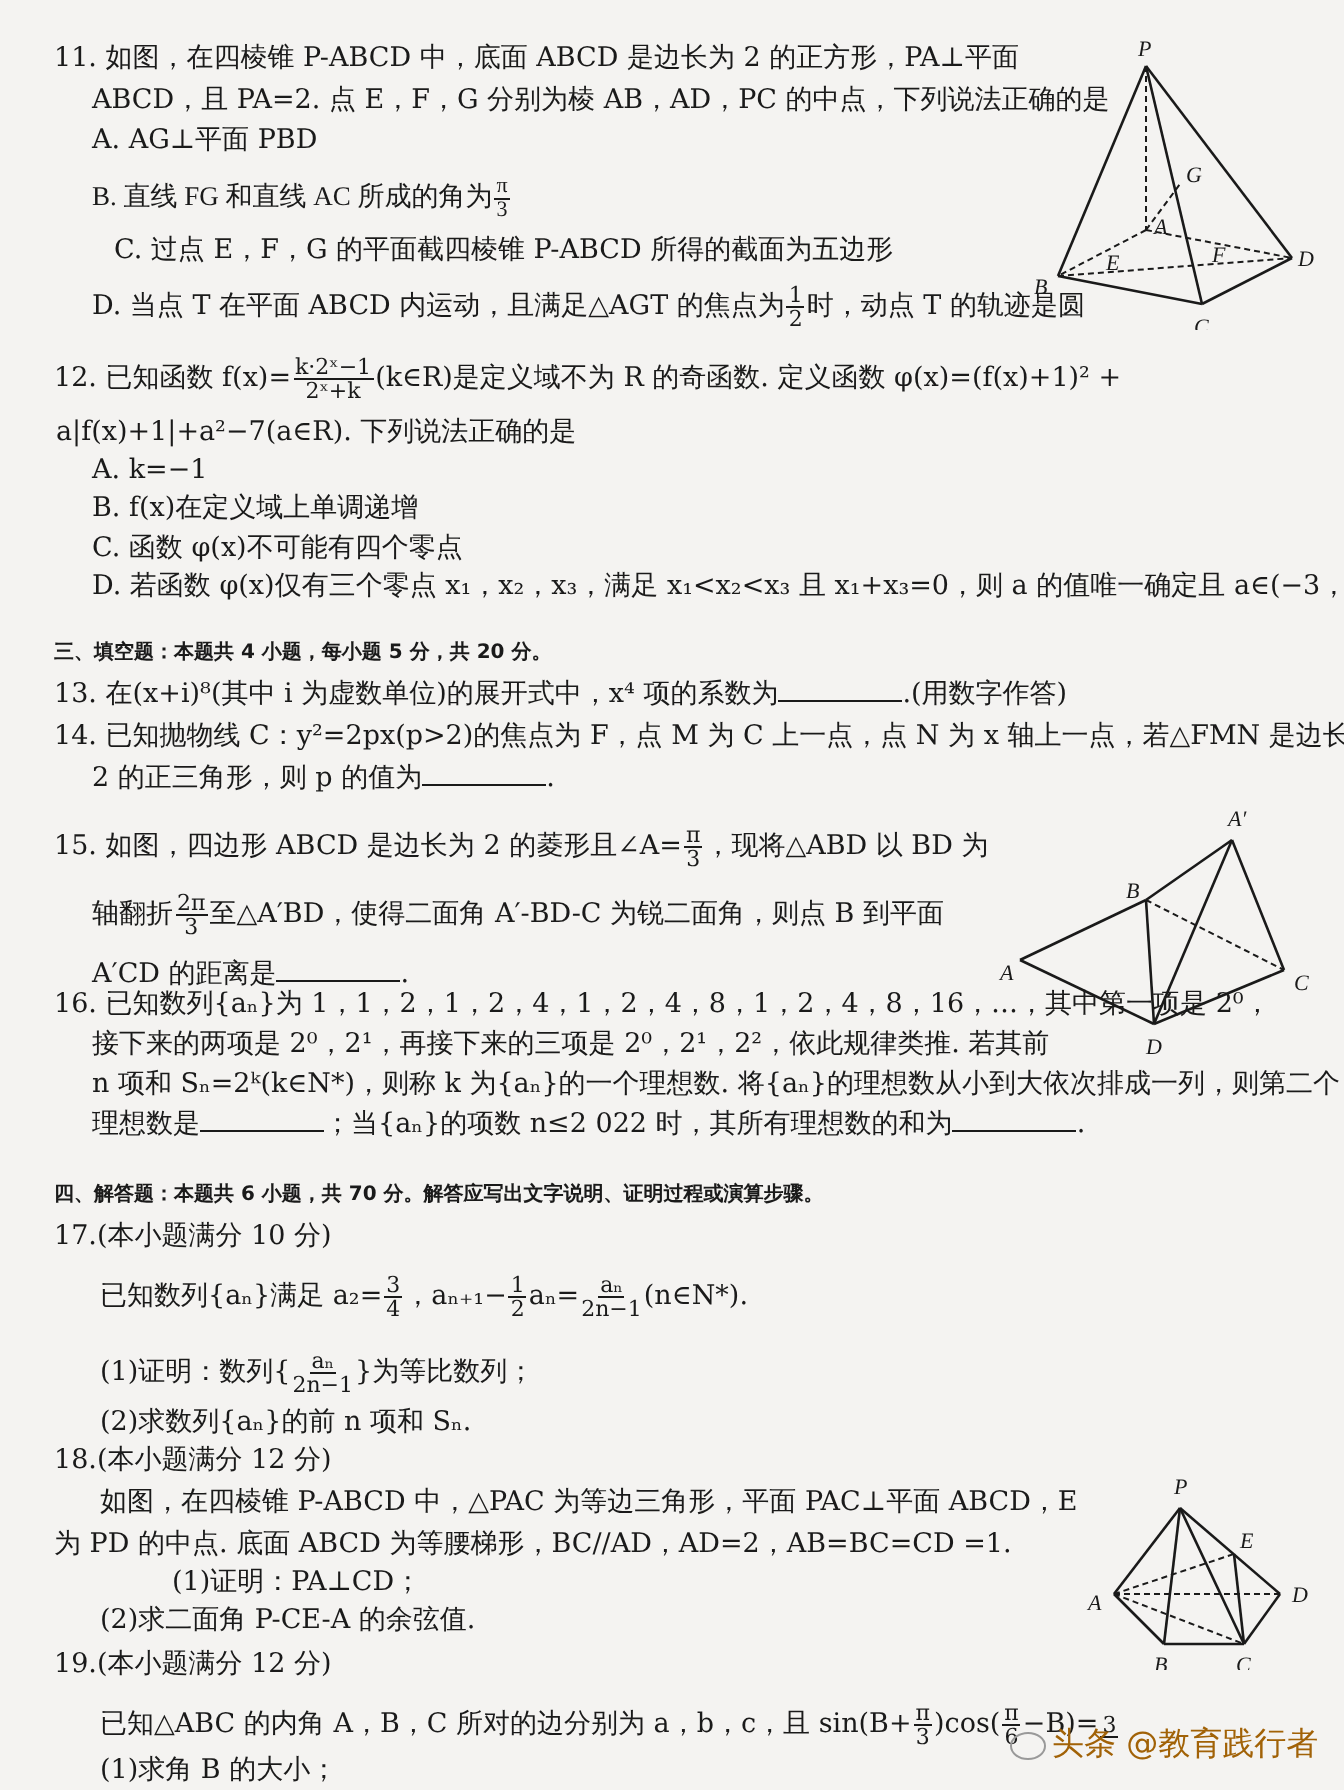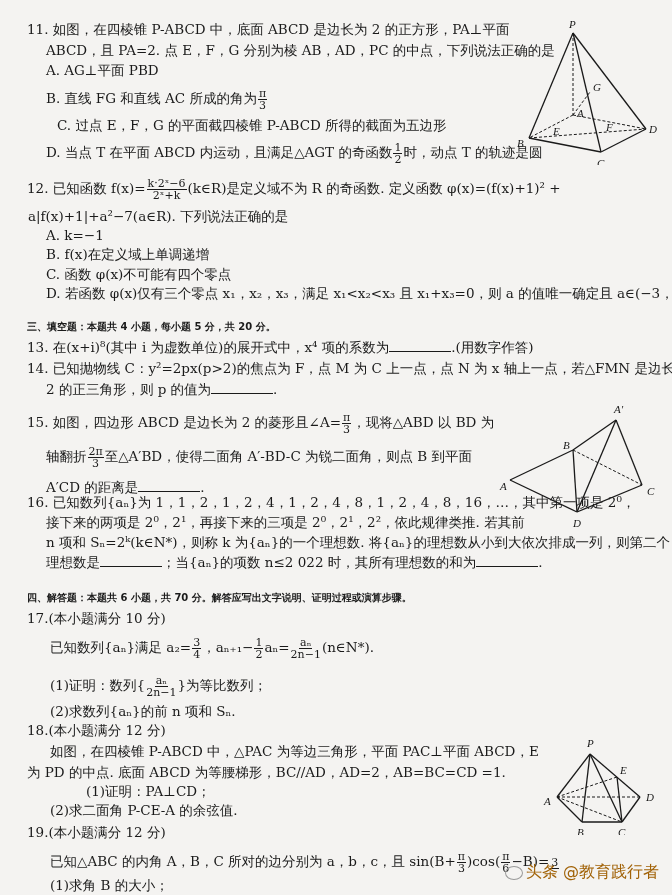--- a/index.html
+++ b/index.html
@@ -16,29 +16,29 @@
   svg.fig text{font-family:"Liberation Serif",serif;font-style:italic;font-size:11px;fill:#1a1a1a;}
   .wm{position:absolute;left:505px;top:862px;font-family:"DejaVu Sans",sans-serif;font-size:16px;color:#a16207;letter-spacing:0px;}
   .wm .ring{display:inline-block;width:16px;height:12px;border:1px solid #999;border-radius:50%;margin-right:3px;vertical-align:middle;}
 </style>
 </head>
 <body>
 
 <div class="ln" style="left:27px;top:20px;">11. 如图，在四棱锥 P-ABCD 中，底面 ABCD 是边长为 2 的正方形，PA⊥平面</div>
 <div class="ln" style="left:46px;top:41px;">ABCD，且 PA=2. 点 E，F，G 分别为棱 AB，AD，PC 的中点，下列说法正确的是</div>
 <div class="ln" style="left:46px;top:61px;">A. AG⊥平面 PBD</div>
-<div class="ln" style="left:46px;top:88px;">
+<div class="ln" style="left:46px;top:88px;font-family:Liberation Serif, serif;">
   <span>B. 直线 FG 和直线 AC 所成的角为</span><span class="frac">
       <span class="num">π</span>
       <span>3</span>
     </span>
 </div>
 <div class="ln" style="left:46px;top:116px;margin-left:11px;">C. 过点 E，F，G 的平面截四棱锥 P-ABCD 所得的截面为五边形</div>
 <div class="ln" style="left:46px;top:142px;">
-  <span>D. 当点 T 在平面 ABCD 内运动，且满足△AGT 的奇函数</span><span class="frac">
+  <span>D. 当点 T 在平面 ABCD 内运动，且满足△AGT 的焦点为</span><span class="frac">
       <span class="num">1</span>
       <span>2</span>
     </span><span>时，动点 T 的轨迹是圆</span>
 </div>
 
 <svg class="fig" style="left:505px;top:15px;" width="165" height="150">
   <line x1="68" y1="18" x2="24" y2="123"></line>
   <line x1="68" y1="18" x2="96" y2="137"></line>
   <line x1="68" y1="18" x2="141" y2="114"></line>
   <line x1="24" y1="123" x2="96" y2="137"></line>
@@ -53,21 +53,21 @@
   <text x="72" y="102">A</text>
   <text x="48" y="120">E</text>
   <text x="101" y="116">F</text>
   <text x="12" y="132">B</text>
   <text x="92" y="152">C</text>
   <text x="144" y="118">D</text>
 </svg>
 
 <div class="ln" style="left:27px;top:178px;">
   <span>12. 已知函数 f(x)=</span><span class="frac">
-      <span class="num">k·2ˣ−6</span>
+      <span class="num">k·2ˣ−1</span>
       <span>2ˣ+k</span>
     </span><span>(k∈R)是定义域不为 R 的奇函数. 定义函数 φ(x)=(f(x)+1)² +</span>
 </div>
 <div class="ln" style="left:28px;top:207px;">a|f(x)+1|+a²−7(a∈R). 下列说法正确的是</div>
 <div class="ln" style="left:46px;top:226px;">A. k=−1</div>
 <div class="ln" style="left:46px;top:245px;">B. f(x)在定义域上单调递增</div>
 <div class="ln" style="left:46px;top:265px;">C. 函数 φ(x)不可能有四个零点</div>
 <div class="ln" style="left:46px;top:284px;">D. 若函数 φ(x)仅有三个零点 x₁，x₂，x₃，满足 x₁&lt;x₂&lt;x₃ 且 x₁+x₃=0，则 a 的值唯一确定且 a∈(−3，−2)</div>
 
 <div class="ln bold" style="left:27px;top:318px;">三、填空题：本题共 4 小题，每小题 5 分，共 20 分。</div>

